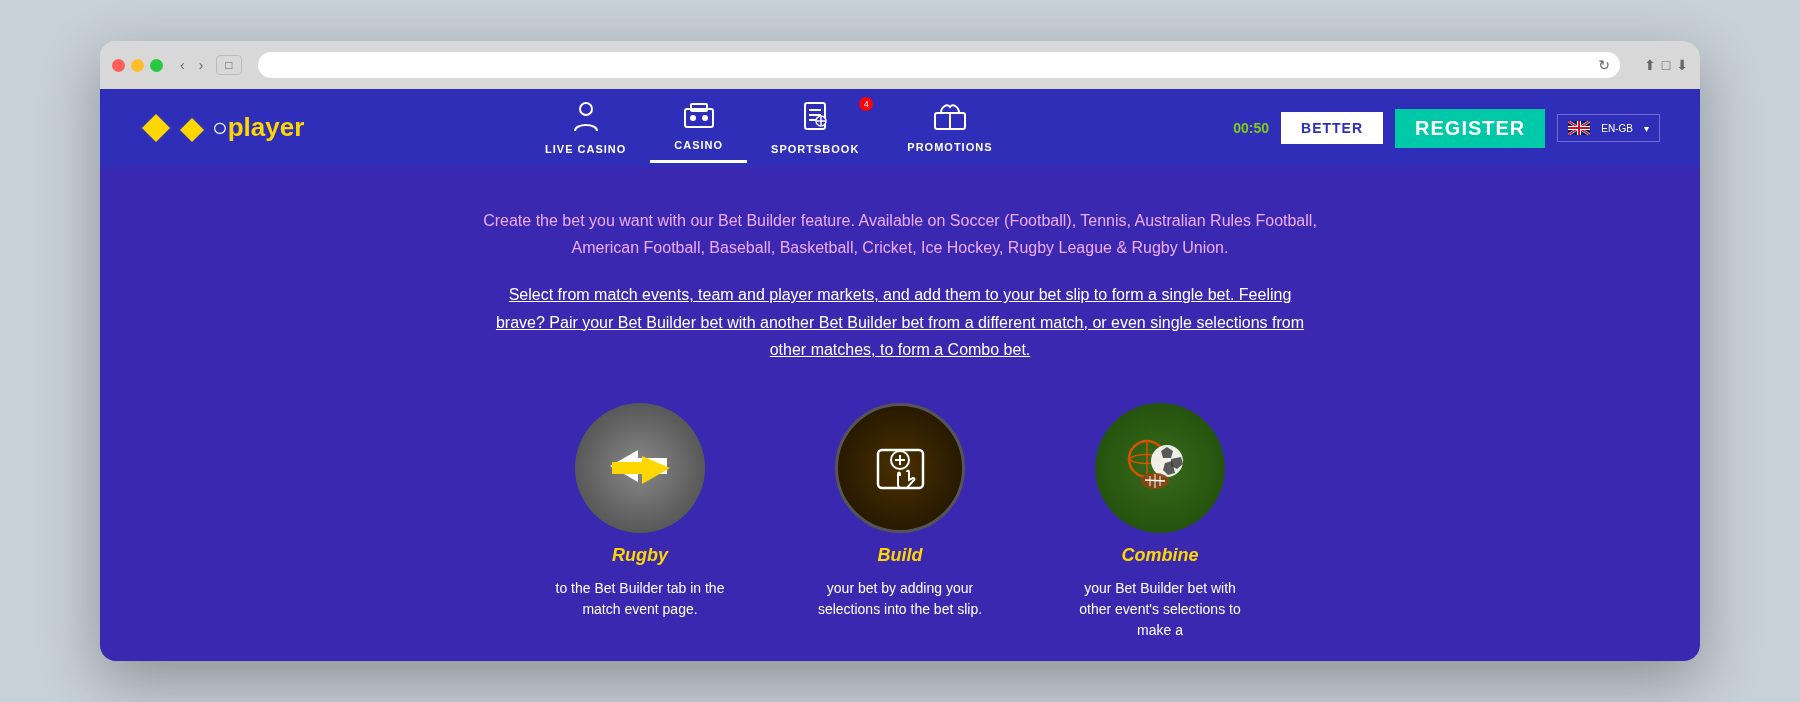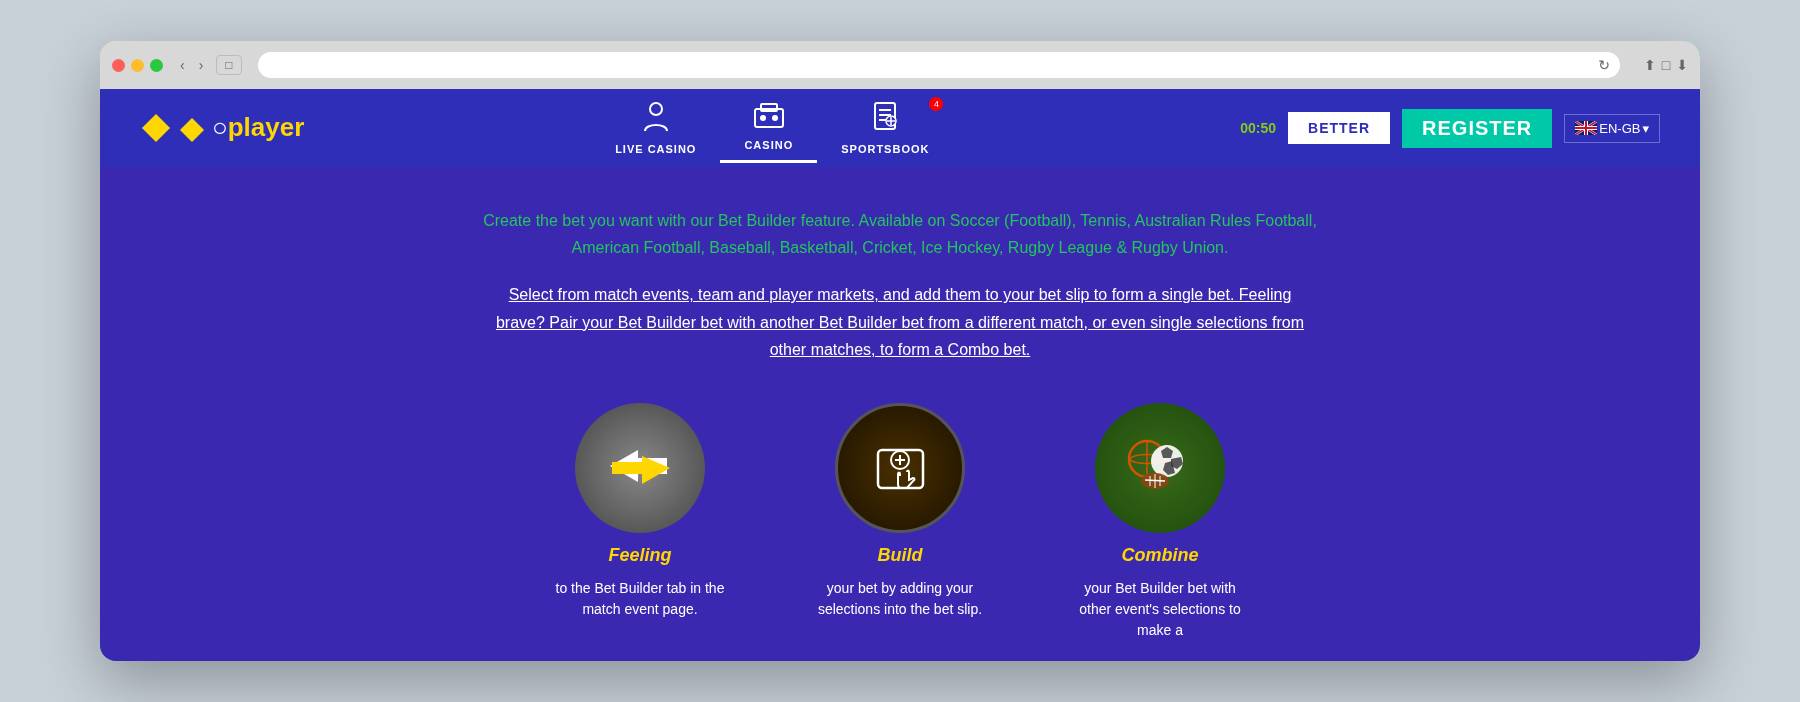--- a/index.html
+++ b/index.html
@@ -238,45 +238,45 @@
       border: none;
       padding: 8px 20px;
       font-weight: bold;
       font-size: 20px;
       cursor: pointer;
       letter-spacing: 1px;
     }
     .lang-selector {
       display: flex;
       align-items: center;
-      gap: 2px;
+      gap: 11px;
       background: #2e2eb8;
       border: 1px solid rgba(255,255,255,0.3);
       padding: 6px 10px;
       cursor: pointer;
       color: white;
-      font-size: 13px;
+      font-size: 10px;
     }
 
     
     .main-content {
       background: #3a29b0;
       padding: 40px 20px 20px;
       min-height: 492px;
       text-align: center;
     }
     .page-title {
       color: #ffd700;
       font-size: 32px;
       font-weight: 900;
       letter-spacing: 2px;
       margin-bottom: 24px;
     }
     .page-desc {
-      color: #22c55e;
+      color: #f0abfc;
       font-size: 16px;
       line-height: 1.7;
       max-width: 860px;
       margin: 0 auto 20px;
     }
     .page-desc-2 {
       color: white;
       font-size: 16px;
       line-height: 1.7;
       max-width: 820px;
@@ -410,20 +410,30 @@
               <rect x="8" y="18" width="8" height="2" fill="white"></rect>
               <circle cx="20" cy="20" r="5" fill="#2e2eb8" stroke="white" stroke-width="1.5"></circle>
               <line x1="20" y1="16" x2="20" y2="24" stroke="white" stroke-width="1.5"></line>
               <line x1="16" y1="20" x2="24" y2="20" stroke="white" stroke-width="1.5"></line>
             </svg>
           </span>
           <div class="nav-badge">4</div>
           <span class="nav-label">SPORTSBOOK</span>
         </div>
 
+        <div class="nav-item">
+          <span class="nav-icon">
+            <svg width="34" height="30" viewBox="0 0 34 30" fill="white">
+              <rect x="2" y="12" width="30" height="16" rx="2" fill="none" stroke="white" stroke-width="2"></rect>
+              <path d="M8 12 C8 6 14 2 17 6 C20 2 26 6 26 12" fill="none" stroke="white" stroke-width="2"></path>
+              <line x1="17" y1="12" x2="17" y2="28" stroke="white" stroke-width="2"></line>
+            </svg>
+          </span>
+          <span class="nav-label">PROMOTIONS</span>
+        </div>
       </nav>
 
       <div class="header-right">
         <span class="time-display">00:50</span>
         <button class="login-btn">BETTER</button>
         <button class="register-btn">REGISTER</button>
         <div class="lang-selector">
 
           <svg width="22" height="14" viewBox="0 0 22 14">
             <rect width="22" height="14" fill="#012169"></rect>
@@ -454,21 +464,21 @@
           <div class="feature-circle feature-circle-switch">
             <svg width="80" height="60" viewBox="0 0 80 60">
 
               <polygon points="38,12 10,28 38,44" fill="white"></polygon>
               <rect x="35" y="20" width="32" height="16" fill="white"></rect>
 
               <polygon points="42,18 70,30 42,46" fill="#ffd700"></polygon>
               <rect x="12" y="24" width="32" height="12" fill="#ffd700"></rect>
             </svg>
           </div>
-          <span class="feature-name">Feeling</span>
+          <span class="feature-name">Rugby</span>
           <p class="feature-desc">to the Bet Builder tab in the match event page.</p>
         </div>
 
         <div class="feature-item">
           <div class="feature-circle feature-circle-build">
             <svg width="75" height="75" viewBox="0 0 75 75">
 
               <rect x="15" y="20" width="45" height="38" rx="4" fill="none" stroke="white" stroke-width="2.5"></rect>
 
               <circle cx="37" cy="30" r="9" fill="none" stroke="white" stroke-width="2"></circle>

